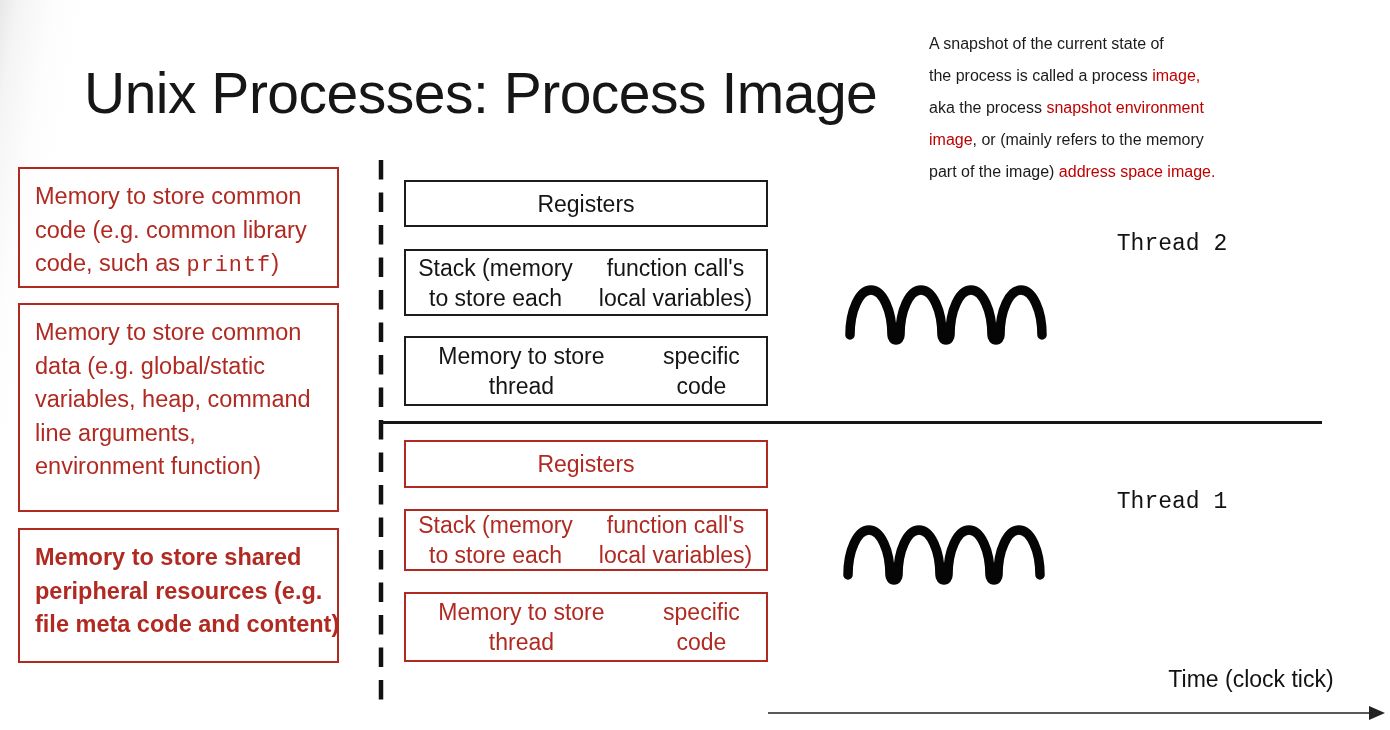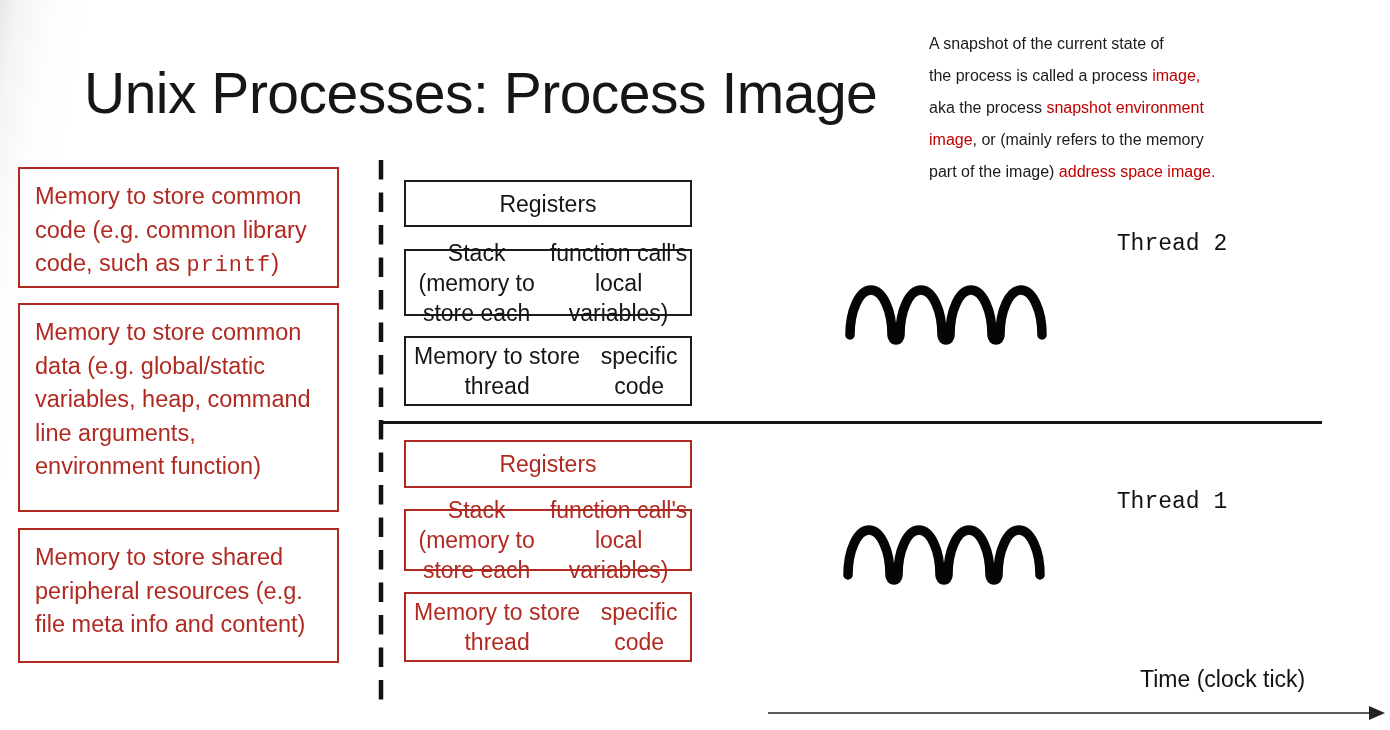--- a/index.html
+++ b/index.html
@@ -17,43 +17,43 @@
     white-space:nowrap;
   }
   .red{color:var(--note-red);}
   .lbox{
     position:absolute;left:18px;width:321px;box-sizing:border-box;
     border:2px solid var(--box-red);color:var(--box-red);
     font-size:23.5px;line-height:33.5px;padding:11px 0 0 15px;white-space:nowrap;
   }
   .mono{font-family:Liberation Mono, monospace;font-size:0.93em;letter-spacing:1px;}
   .mbox{
-    position:absolute;left:404px;width:288px;box-sizing:border-box;
+    position:absolute;left:404px;width:364px;box-sizing:border-box;
     display:flex;align-items:center;justify-content:center;text-align:center;
     font-size:23px;line-height:30px;
   }
   .mbox.blk{border:2px solid #1c1c1c;color:#151515;}
   .mbox.redbox{border:2px solid var(--box-red);color:var(--box-red);}
   .thread-label{position:absolute;left:1092px;width:160px;text-align:center;font-size:23px;color:#121212;font-family:Liberation Mono, monospace;}
-  .time-label{position:absolute;left:1140px;width:222px;text-align:left;font-size:23px;color:#121212;}
+  .time-label{position:absolute;left:1140px;width:222px;text-align:center;font-size:23px;color:#121212;}
   .divider{position:absolute;left:381px;top:421px;width:941px;height:3px;background:#161616;}
   .abs{position:absolute;}
 </style>
 </head>
 <body>
 
 <div class="slide">
 
   <div class="title">Unix Processes: Process Image</div>
 
   <div class="note"><span>A snapshot of the current state of</span><br><span>the process is called a process </span><span class="red">image,</span><br><span>aka the process </span><span class="red">snapshot environment</span><br><span class="red">image</span><span>, or (mainly refers to the memory</span><br><span>part of the image) </span><span class="red">address space image.</span></div>
 
   <div class="lbox" style="top:167px;height:121px;"><span>Memory to store common</span><br><span>code (e.g. common library</span><br><span>code, such as </span><span class="mono">printf</span><span>)</span></div>
   <div class="lbox" style="top:303px;height:209px;"><span>Memory to store common</span><br><span>data (e.g. global/static</span><br><span>variables, heap, command</span><br><span>line arguments,</span><br><span>environment function)</span></div>
-  <div class="lbox" style="top:528px;height:135px;"><span>Memory to store shared</span><br><span>peripheral resources (e.g.</span><br><span>file meta info and content)</span></div>
+  <div class="lbox" style="top:528px;height:135px;font-weight:bold;"><span>Memory to store shared</span><br><span>peripheral resources (e.g.</span><br><span>file meta code and content)</span></div>
 
   <svg class="abs" style="left:376px;top:158px;" width="10" height="545">
     <line x1="5" y1="2" x2="5" y2="543" stroke="#111" stroke-width="4.5" stroke-dasharray="19.5 13"></line>
   </svg>
 
   <div class="mbox blk" style="top:180px;height:47px;">
       <span>Registers</span>
     </div>
   <div class="mbox blk" style="top:249px;height:67px;">
       <span>Stack (memory to store each</span>

